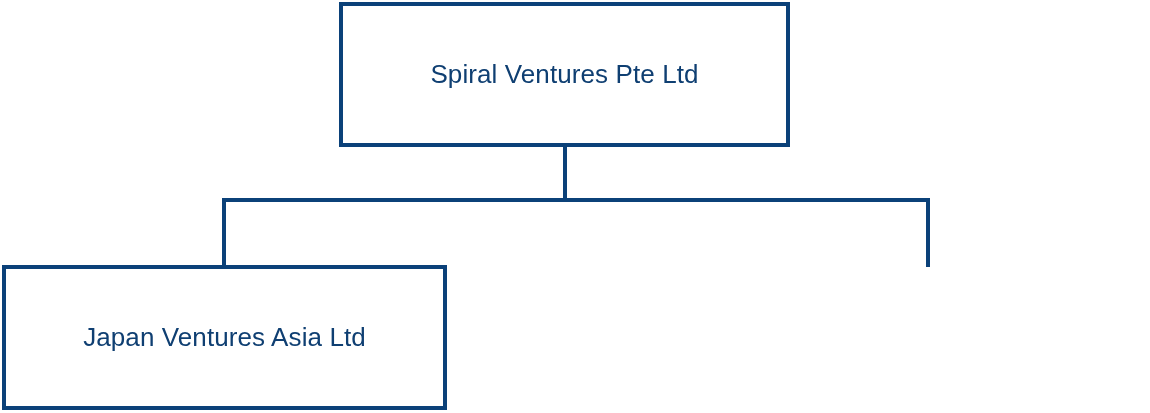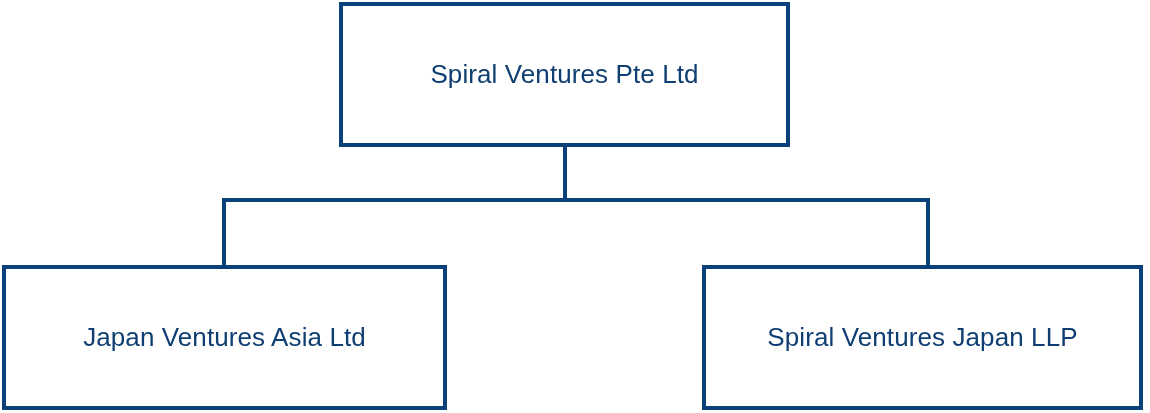--- a/index.html
+++ b/index.html
@@ -99,17 +99,14 @@
   <div class="connector" id="connector-horizontal-bus"></div>
 
   <div class="connector" id="connector-drop-0"></div>
 
   <div class="connector" id="connector-drop-1"></div>
 
   <div class="node-box" id="node-child-0">
     <span class="node-label">Japan Ventures Asia Ltd</span>
   </div>
 
-  <div class="node-box" id="node-child-1">
-    <span class="node-label">Spiral Ventures Japan LLP</span>
-  </div>
 
 </div>
 
 </body></html>

